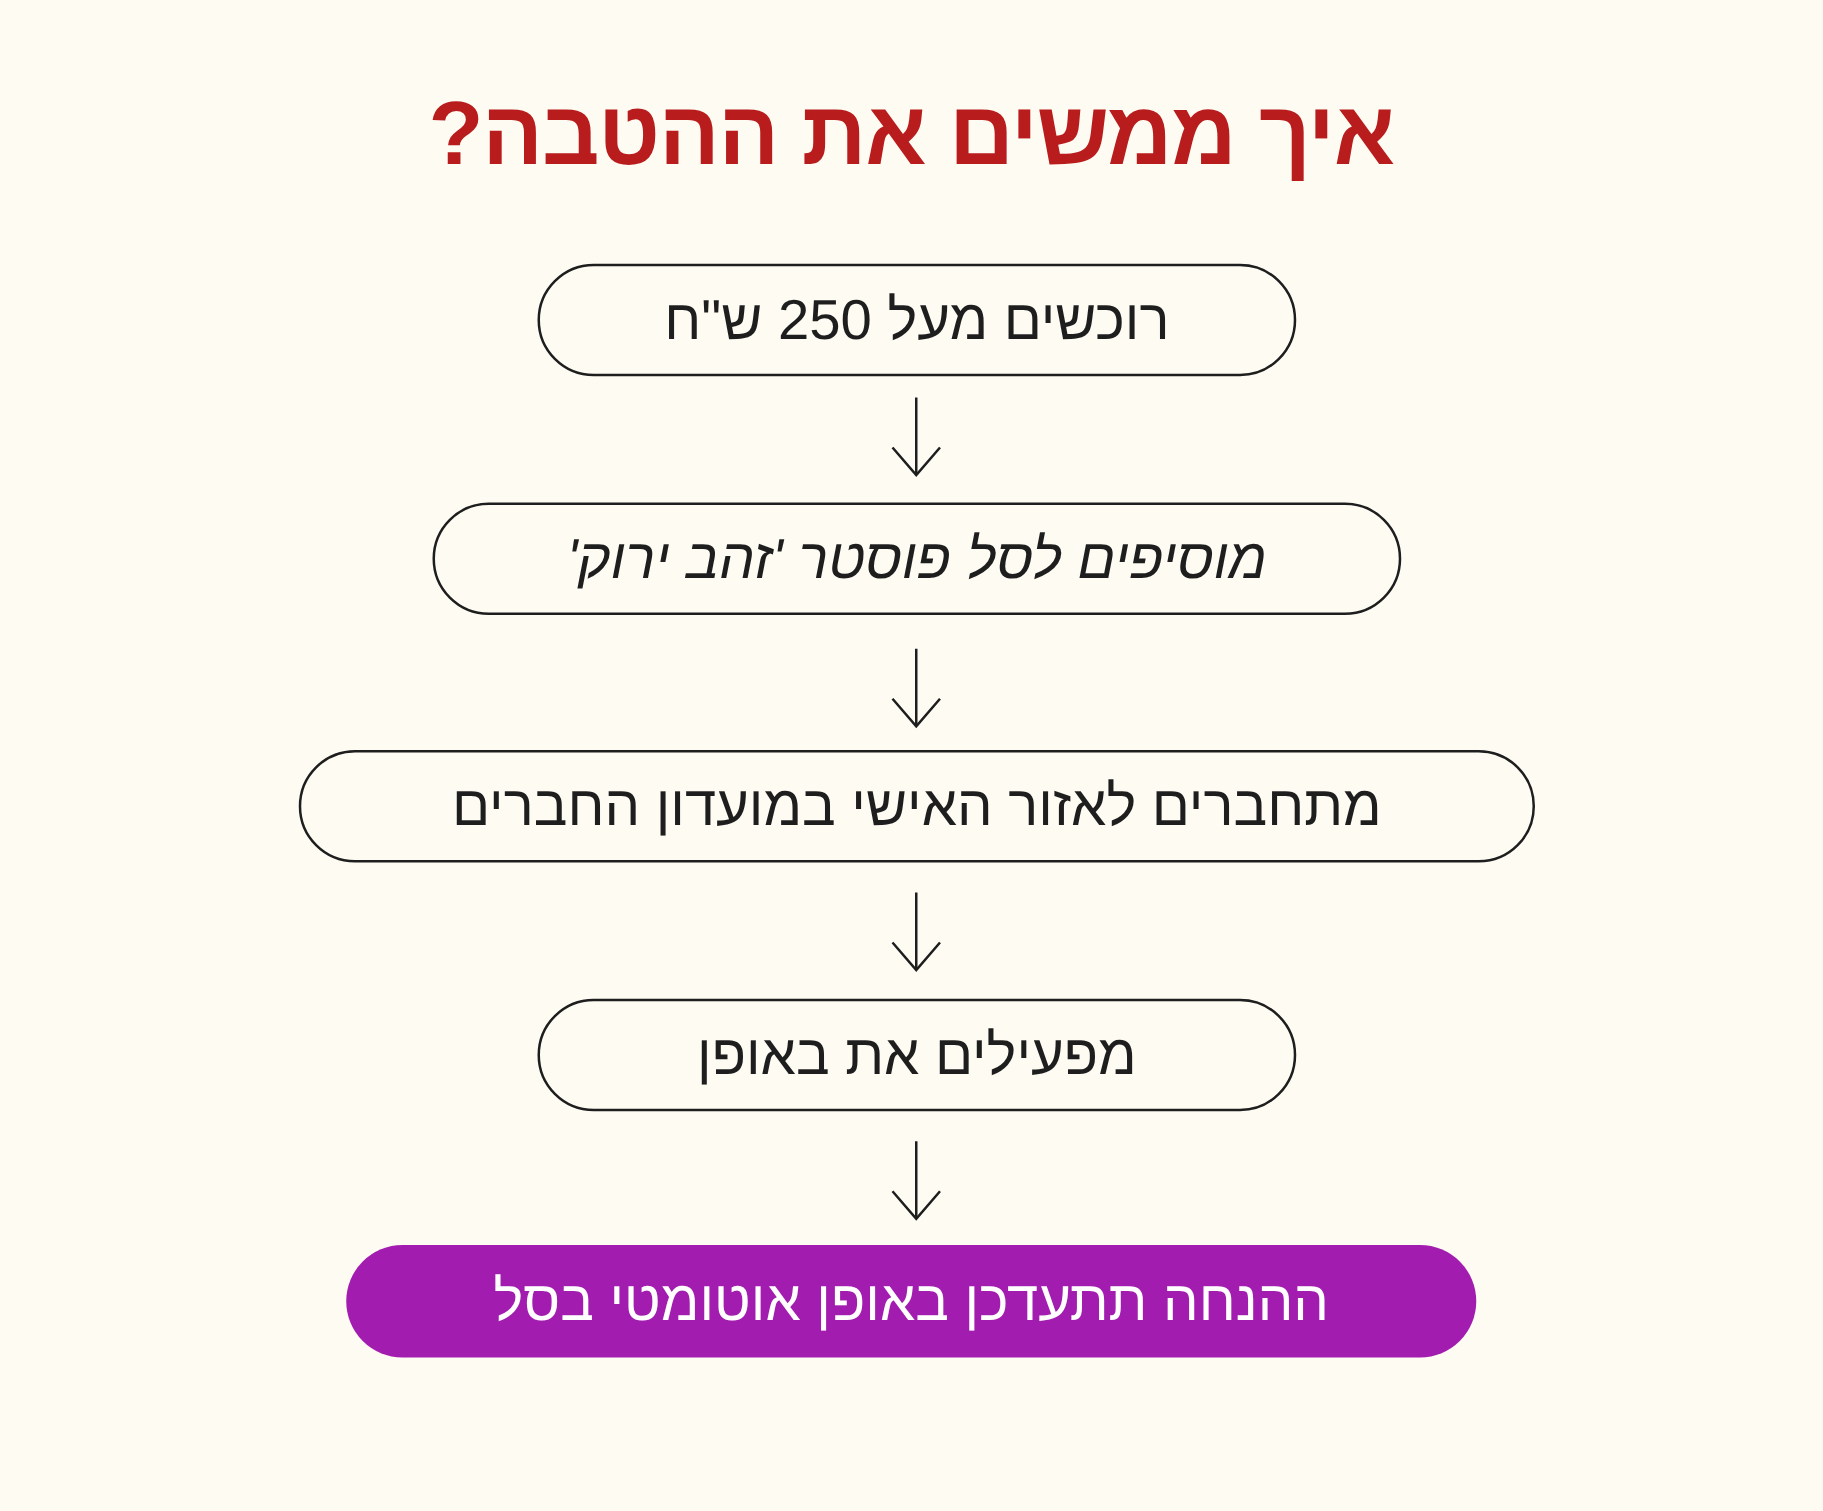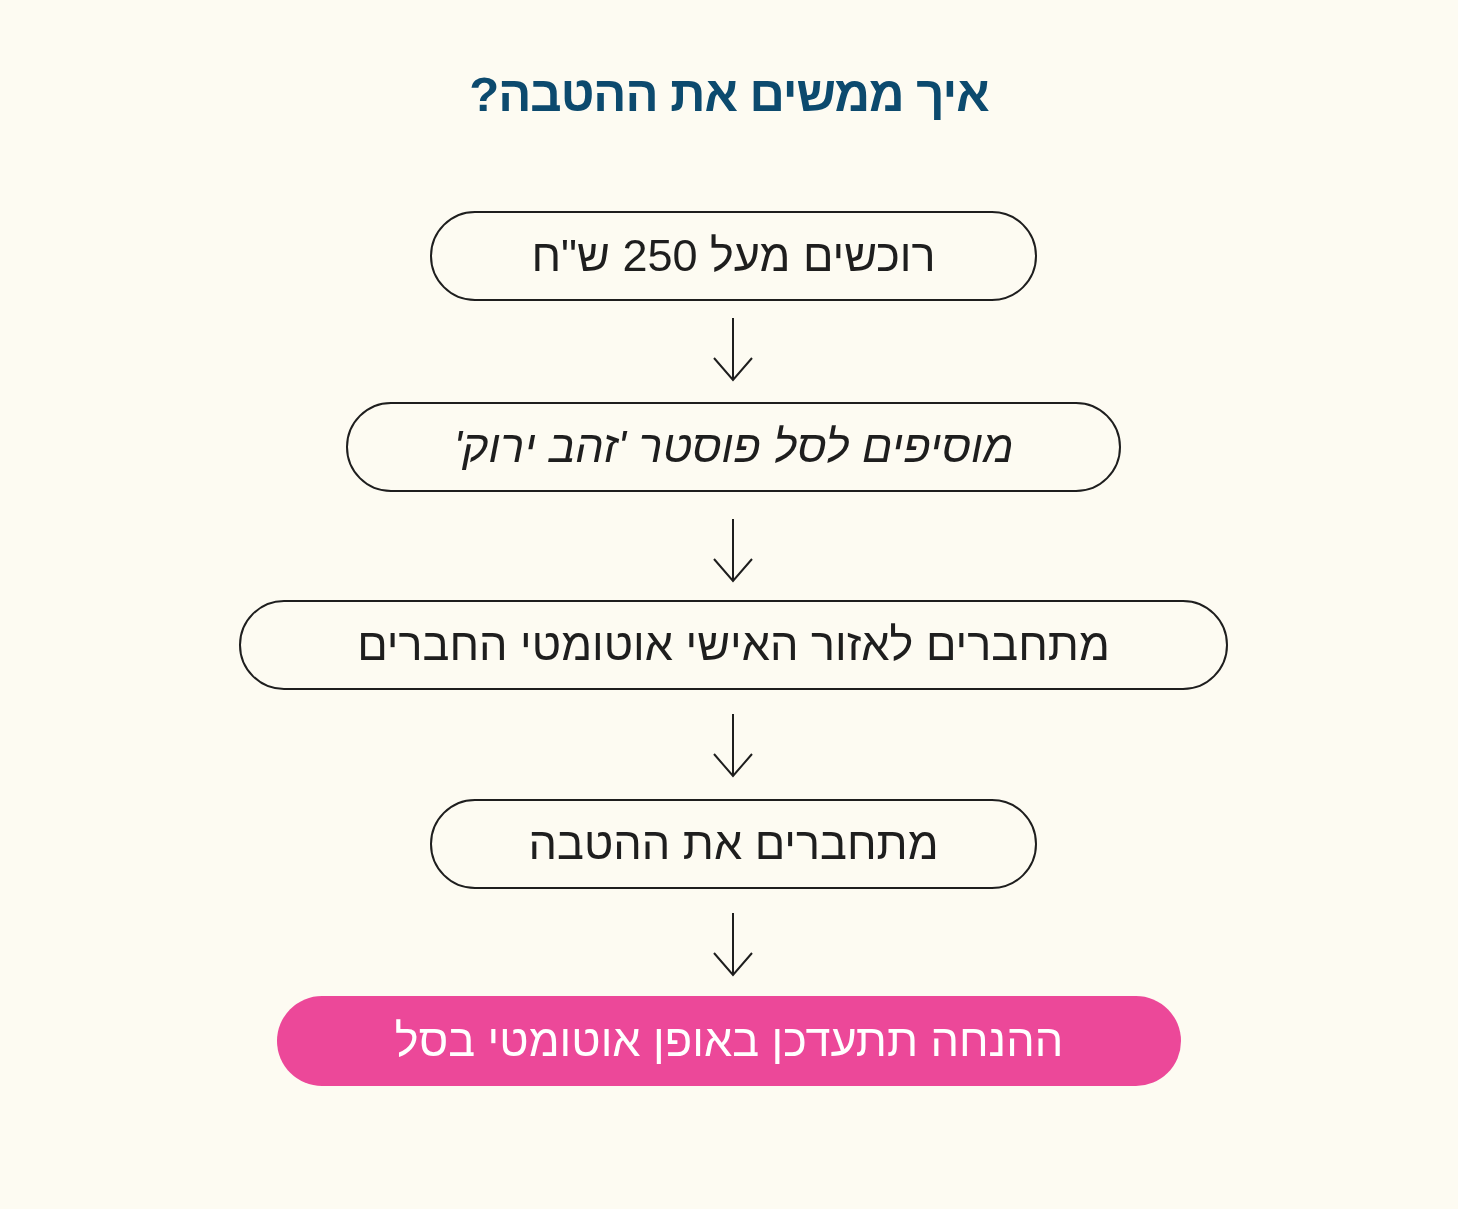--- a/index.html
+++ b/index.html
@@ -9,23 +9,23 @@
       position: relative;
       overflow: hidden;
       font-family: "Liberation Sans", "DejaVu Sans", sans-serif;
       color: #1e1e1e;
     }
     .title {
       position: absolute;
       left: 0; top: 66px; width: 1458px;
       text-align: center;
       direction: rtl;
-      font-size: 49px;
+      font-size: 72px;
       font-weight: bold;
-      color: #0c4a6e;
+      color: #b91c1c;
       letter-spacing: -1px;
     }
     .step {
       position: absolute;
       box-sizing: border-box;
       border: 2px solid #1e1e1e;
       border-radius: 46px;
       height: 90px;
       display: flex;
       align-items: center;
@@ -63,32 +63,32 @@
 <div class="step" style="left:346px; top:402px; width:775px;font-style:italic;">
   <span>מוסיפים לסל פוסטר 'זהב ירוק'</span>
 </div>
 
 <svg class="arrow" style="top:517px;" viewBox="0 0 44 66">
   <line x1="22" y1="2" x2="22" y2="63" stroke="#1e1e1e" stroke-width="2"></line>
   <polyline points="3,42 22,64 41,42" fill="none" stroke="#1e1e1e" stroke-width="2"></polyline>
 </svg>
 
 <div class="step" style="left:239px; top:600px; width:989px;">
-  <span>מתחברים לאזור האישי אוטומטי החברים</span>
+  <span>מתחברים לאזור האישי במועדון החברים</span>
 </div>
 
 <svg class="arrow" style="top:712px;" viewBox="0 0 44 66">
   <line x1="22" y1="2" x2="22" y2="63" stroke="#1e1e1e" stroke-width="2"></line>
   <polyline points="3,42 22,64 41,42" fill="none" stroke="#1e1e1e" stroke-width="2"></polyline>
 </svg>
 
 <div class="step" style="left:430px; top:799px; width:607px;">
-  <span>מתחברים את ההטבה</span>
+  <span>מפעילים את באופן</span>
 </div>
 
 <svg class="arrow" style="top:911px;" viewBox="0 0 44 66">
   <line x1="22" y1="2" x2="22" y2="63" stroke="#1e1e1e" stroke-width="2"></line>
   <polyline points="3,42 22,64 41,42" fill="none" stroke="#1e1e1e" stroke-width="2"></polyline>
 </svg>
 
-<div class="step final" style="left:277px; top:996px; width:904px; background:#ec4899;">
+<div class="step final" style="left:277px; top:996px; width:904px; background:#a21caf;">
   <span>ההנחה תתעדכן באופן אוטומטי בסל</span>
 </div>
 
 </body></html>

